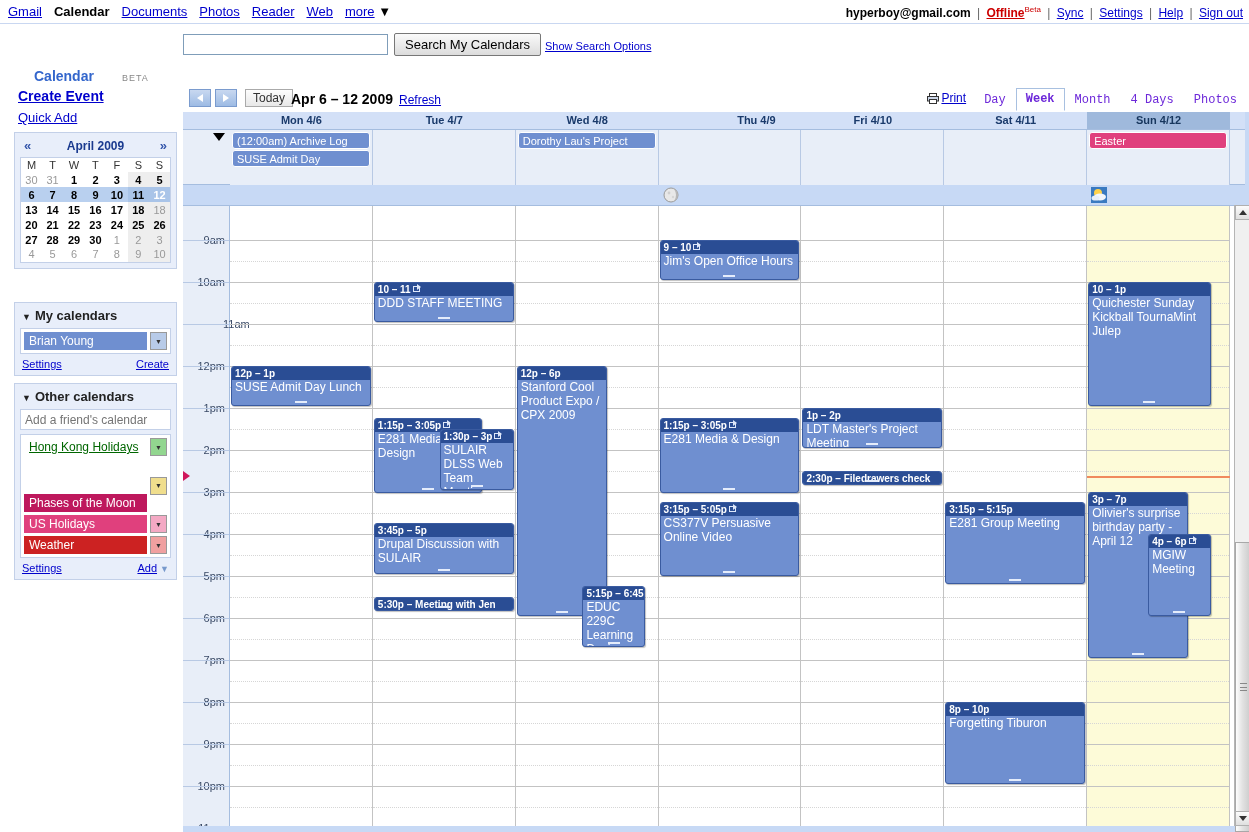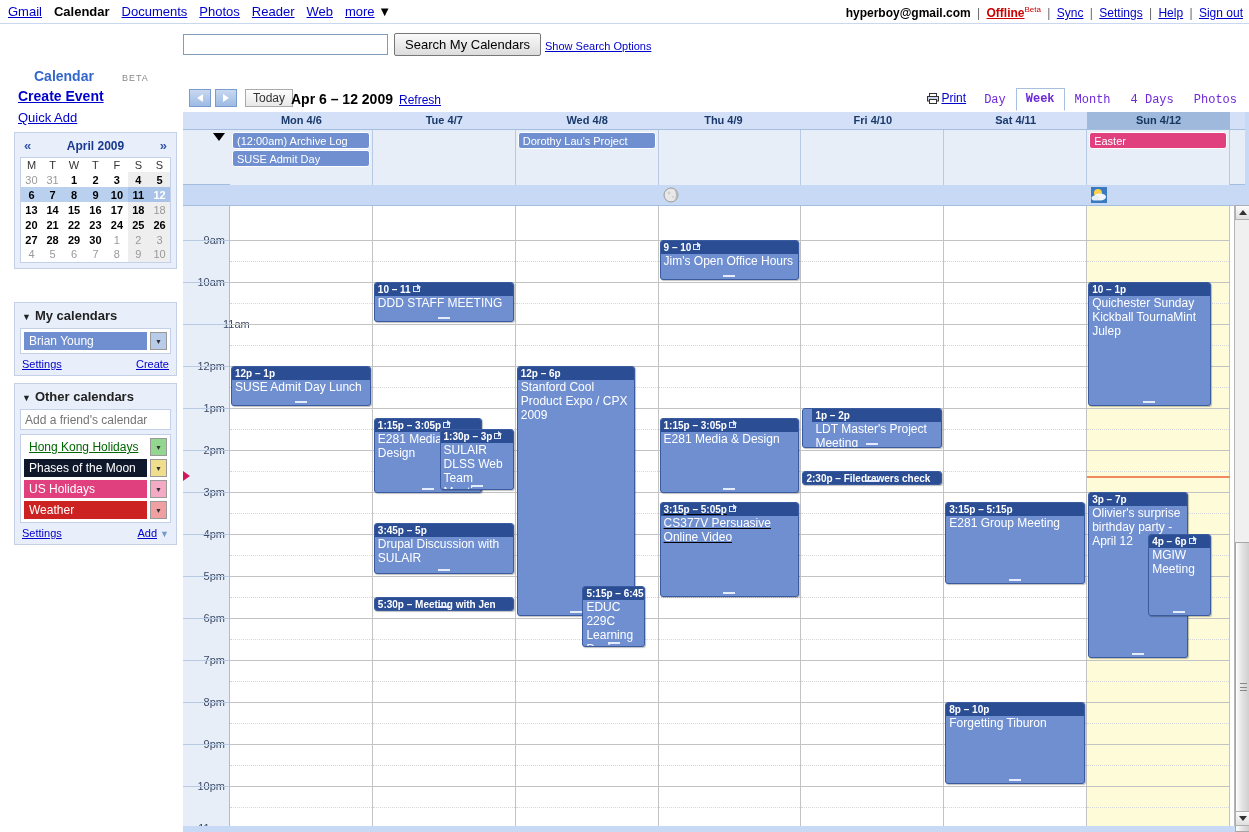--- a/index.html
+++ b/index.html
@@ -431,21 +431,21 @@
 
   <div class="panel" id="panel-other" style="top:295px;">
     <div class="panel-title"><span class="tri">▼</span><span>Other calendars</span></div>
     <input class="friend-input" placeholder="Add a friend's calendar" style="">
     <div class="cal-list" id="othercal-list">
         <div class="cal-row">
           <div class="cal-chip link" style="background: rgb(255, 255, 255); color: rgb(0, 102, 0);">Hong Kong Holidays</div>
           <div class="cal-drop" style="background: rgb(146, 214, 143);">▼</div>
         </div>
         <div class="cal-row">
-          <div class="cal-chip" style="background: #0f172a;">Phases of the Moon</div>
+          <div class="cal-chip" style="background: #be185d; margin-top: 35px;">Phases of the Moon</div>
           <div class="cal-drop" style="background: rgb(240, 222, 141);">▼</div>
         </div>
         <div class="cal-row">
           <div class="cal-chip" style="background: rgb(224, 64, 125);">US Holidays</div>
           <div class="cal-drop" style="background: rgb(244, 169, 196);">▼</div>
         </div>
         <div class="cal-row">
           <div class="cal-chip" style="background: rgb(204, 34, 34);">Weather</div>
           <div class="cal-drop" style="background: rgb(240, 160, 160);">▼</div>
         </div>
@@ -484,21 +484,21 @@
           <div class="vtab">Photos</div>
         </span>
     </div>
   </div>
 
   <div class="calwrap">
     <div class="dayheader" id="dayheader">
         <div class="dh-cell" style="left: 47px; width: 142.857px;">Mon 4/6</div>
         <div class="dh-cell" style="left: 189.857px; width: 142.857px;">Tue 4/7</div>
         <div class="dh-cell" style="left: 332.714px; width: 142.857px;">Wed 4/8</div>
-        <div class="dh-cell" style="left: 469px; width: 142.857px;">Thu 4/9</div>
+        <div class="dh-cell" style="left: 502px; width: 142.857px;">Thu 4/9</div>
         <div class="dh-cell" style="left: 618.429px; width: 142.857px;">Fri 4/10</div>
         <div class="dh-cell" style="left: 761.286px; width: 142.857px;">Sat 4/11</div>
         <div class="dh-cell sel" style="left: 904.143px; width: 142.857px;">Sun 4/12</div>
       </div>
 
     <div class="allday">
       <div class="allday-tri"></div>
       <div id="allday-cols">
           <div class="allday-col" style="left: 47px; width: 142.857px;"></div>
           <div class="allday-col" style="left: 189.857px; width: 142.857px;"></div>
@@ -808,21 +808,21 @@
             <div class="grip">
               <i></i>
             </div>
           </div>
           <div class="event compact" style="left: 190.857px; width: 139.857px; top: 390.6px; height: 14.8px; z-index: 1;">
             <div class="ev-time">5:30p – Meeting with Jen</div>
             <div class="grip">
               <i></i>
             </div>
           </div>
-          <div class="event" style="left: 333.714px; width: 118px; top: 159.6px; height: 250px; z-index: 1;">
+          <div class="event" style="left: 333.714px; width: 90px; top: 159.6px; height: 250px; z-index: 1;">
             <div class="ev-time">12p – 6p</div>
             <div class="ev-title">Stanford Cool Product Expo / CPX 2009</div>
             <div class="grip">
               <i></i>
             </div>
           </div>
           <div class="event" style="left: 399.429px; width: 62.7143px; top: 380.1px; height: 61px; z-index: 2;">
             <div class="ev-time">5:15p – 6:45</div>
             <div class="ev-title">EDUC 229C Learning Design</div>
             <div class="grip">
@@ -836,28 +836,28 @@
               <i></i>
             </div>
           </div>
           <div class="event" style="left: 476.571px; width: 139.857px; top: 212.1px; height: 74.986px; z-index: 1;">
             <div class="ev-time">1:15p – 3:05p<span class="recur"></span></div>
             <div class="ev-title">E281 Media &amp; Design</div>
             <div class="grip">
               <i></i>
             </div>
           </div>
-          <div class="event" style="left: 476.571px; width: 139.857px; top: 296.1px; height: 95px; z-index: 1; text-decoration: underline;">
+          <div class="event" style="left: 476.571px; width: 139.857px; top: 296.1px; height: 74px; z-index: 1;">
             <div class="ev-time">3:15p – 5:05p<span class="recur"></span></div>
             <div class="ev-title">CS377V Persuasive Online Video</div>
             <div class="grip">
               <i></i>
             </div>
           </div>
-          <div class="event" style="left: 619.429px; width: 139.857px; top: 201.6px; height: 40px; z-index: 1; padding-left: 9px;">
+          <div class="event" style="left: 619.429px; width: 139.857px; top: 201.6px; height: 40px; z-index: 1;">
             <div class="ev-time">1p – 2p</div>
             <div class="ev-title">LDT Master's Project Meeting</div>
             <div class="grip">
               <i></i>
             </div>
           </div>
           <div class="event compact" style="left: 619.429px; width: 139.857px; top: 264.6px; height: 14.8px; z-index: 1;">
             <div class="ev-time">2:30p – Filedrawers check</div>
             <div class="grip">
               <i></i>

